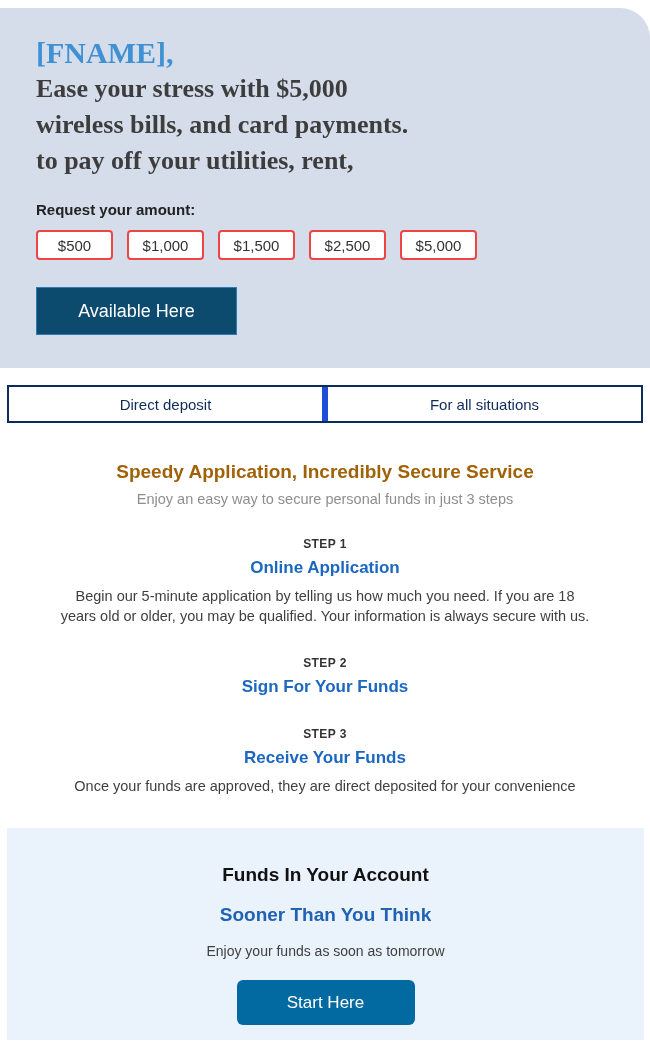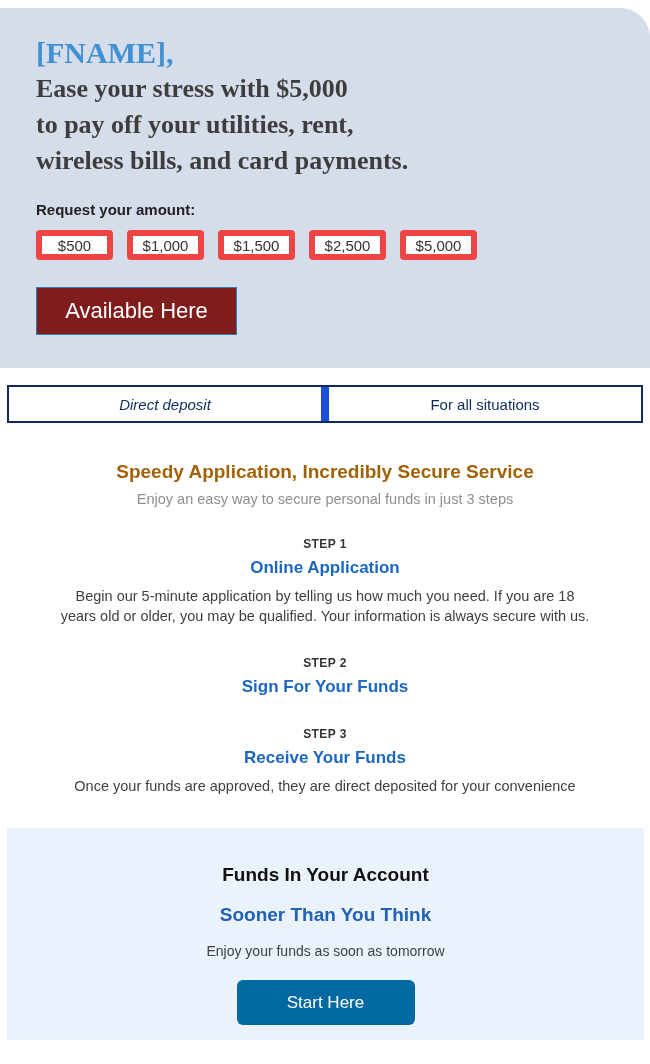--- a/index.html
+++ b/index.html
@@ -42,39 +42,39 @@
   }
   .amount-row {
     margin-top: 12px;
     display: flex;
     gap: 14px;
   }
   .amount-btn {
     width: 77px;
     height: 30px;
     background: #ffffff;
-    border: 6px solid #ef4444;
+    border: 2px solid #ef4444;
     border-radius: 4px;
     font-family: "Liberation Sans", sans-serif;
     font-size: 15px;
     color: #333333;
     display: flex;
     align-items: center;
     justify-content: center;
     cursor: pointer;
   }
   .hero-cta {
     margin-top: 27px;
     width: 201px;
     height: 48px;
-    background: #7f1d1d;
+    background: #0c4a6e;
     border: 1px solid #2e7cb8;
     color: #ffffff;
     font-family: "Liberation Sans", sans-serif;
-    font-size: 22px;
+    font-size: 18px;
     display: flex;
     align-items: center;
     justify-content: center;
     cursor: pointer;
   }
 
   
   .feature-bar {
     margin: 17px 7px 0 7px;
     border: 2px solid #0e2b5c;
@@ -83,21 +83,21 @@
     background: #ffffff;
   }
   .feature-cell {
     flex: 1;
     display: flex;
     align-items: center;
     justify-content: center;
     font-size: 15px;
     color: #0e2b5c;
   }
-  .feature-cell.first { border-right: 8px solid #1d4ed8; font-style: italic; }
+  .feature-cell.first { border-right: 6px solid #1d4ed8; }
 
   
   .steps-section {
     text-align: center;
     padding: 38px 45px 0 45px;
   }
   .steps-title {
     font-size: 19px;
     font-weight: bold;
     color: #a16207;
@@ -170,22 +170,22 @@
     cursor: pointer;
   }
 </style>
 </head>
 <body>
 
 <div class="hero">
   <div class="hero-fname">[FNAME],</div>
   <div class="hero-headline">
     <div>Ease your stress with $5,000</div>
+    <div>wireless bills, and card payments.</div>
     <div>to pay off your utilities, rent,</div>
-    <div>wireless bills, and card payments.</div>
   </div>
   <div class="amount-label">Request your amount:</div>
   <div class="amount-row">
     <button class="amount-btn">$500</button>
     <button class="amount-btn">$1,000</button>
     <button class="amount-btn">$1,500</button>
     <button class="amount-btn">$2,500</button>
     <button class="amount-btn">$5,000</button>
   </div>
   <button class="hero-cta">Available Here</button>

